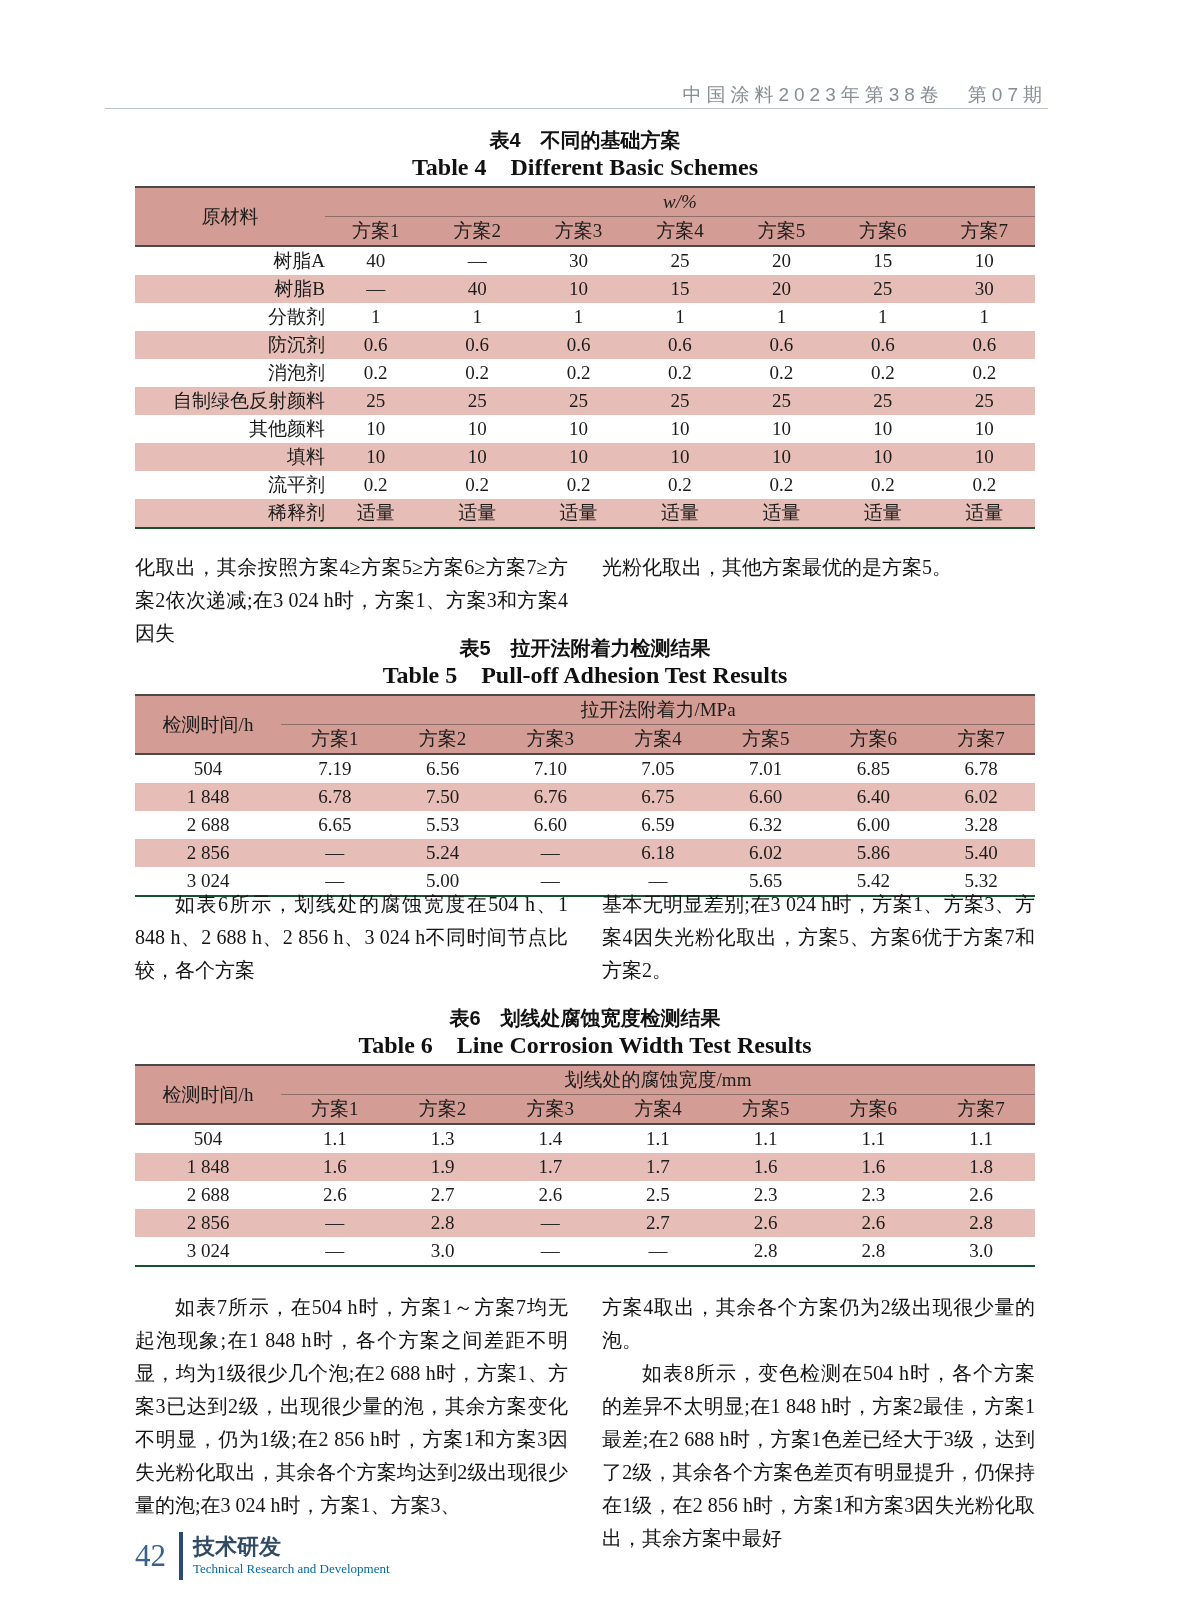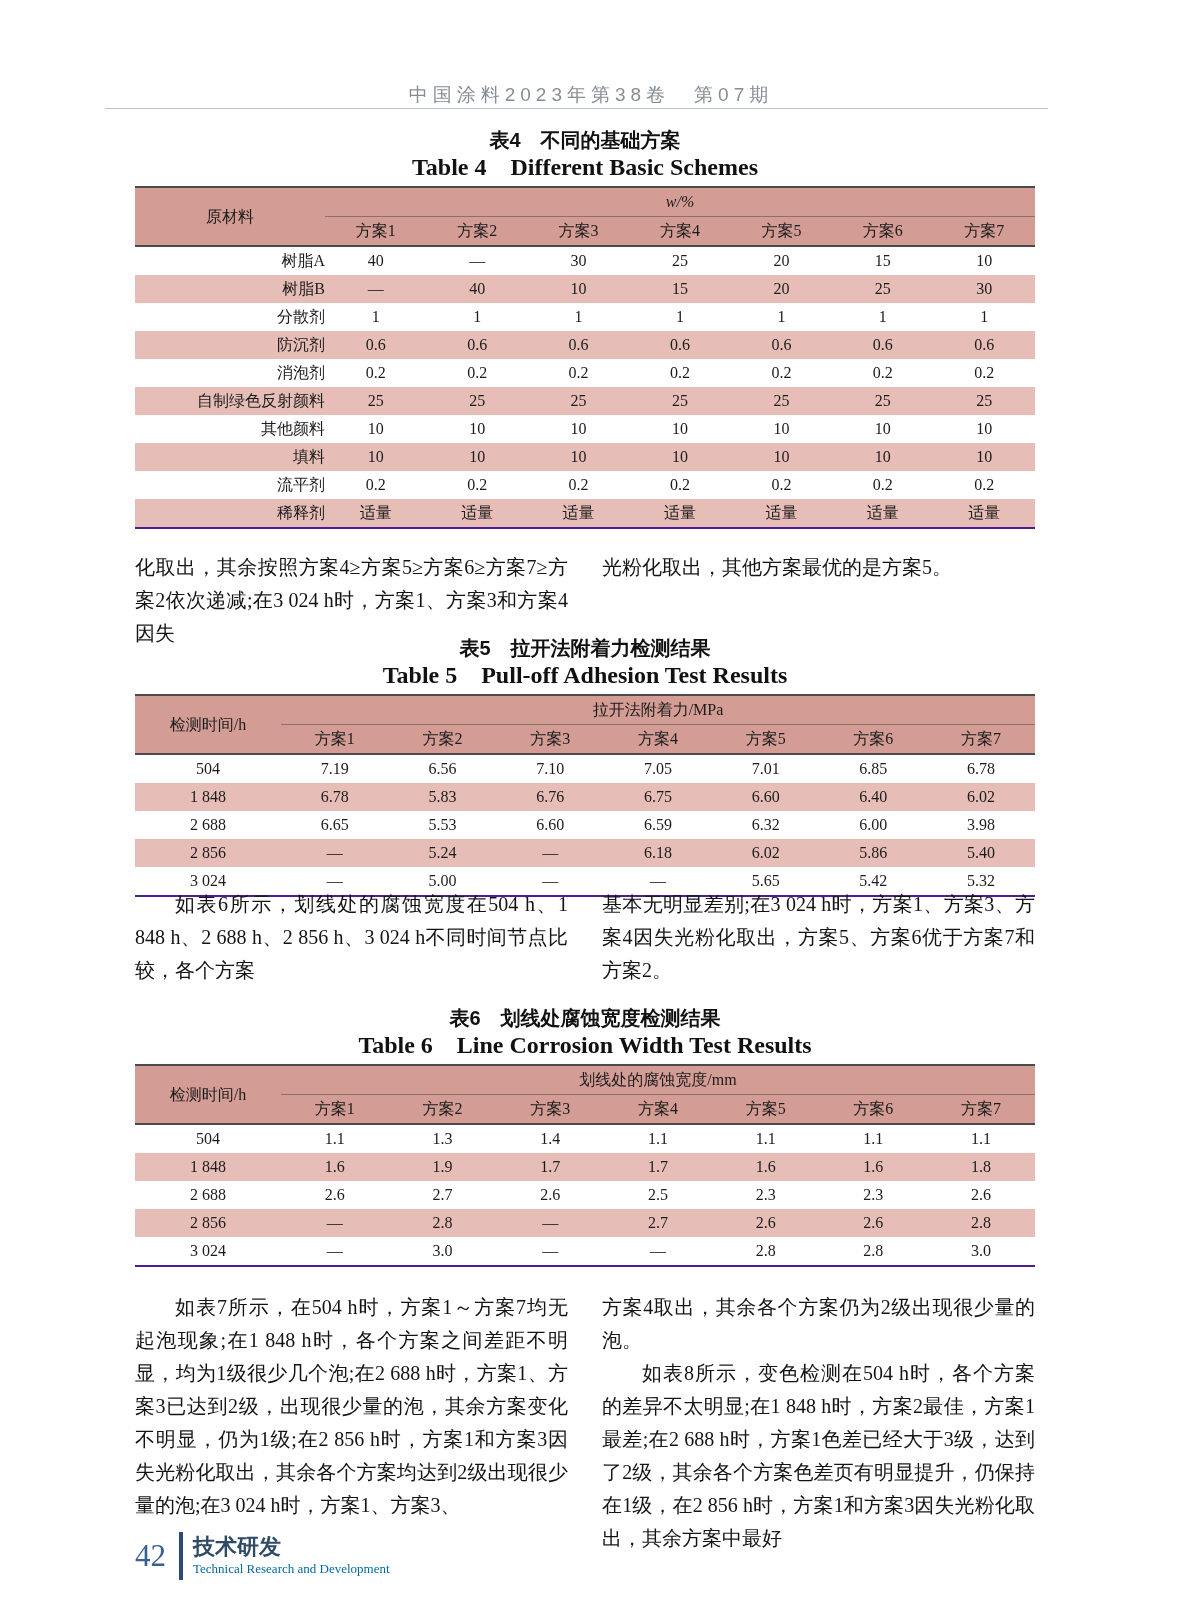--- a/index.html
+++ b/index.html
@@ -8,21 +8,21 @@
     background: #ffffff;
     position: relative;
     overflow: hidden;
     font-family: "Liberation Serif", serif;
     color: #1c1c1c;
   }
 
   
   .page-header {
     position: absolute; left: 135px; right: 140px; top: 82px;
-    display: flex; justify-content: center; align-items: baseline;
+    display: flex; justify-content: flex-end; align-items: baseline;
     font-family: "Liberation Sans", sans-serif;
     font-size: 19px; color: #868d94; letter-spacing: 5px;
   }
   .header-rule {
     position: absolute; left: 105px; right: 139px; top: 108px;
     border-top: 1px solid #bcc1c5;
   }
 
   
   .sec { position: absolute; left: 135px; width: 900px; }
@@ -34,22 +34,22 @@
   }
   .tbl-title .en {
     font-family: "Liberation Serif", serif;
     font-weight: bold; font-size: 24px; line-height: 24px; margin-top: 3px; color: #111;
   }
 
   
   table.data-table {
     width: 900px; margin-top: 7px;
     border-collapse: collapse; table-layout: fixed;
-    border-top: 2px solid #4a4a4a; border-bottom: 2px solid #4c1d95;
-    font-size: 16px;
+    border-top: 2px solid #4a4a4a; border-bottom: 2px solid #14532d;
+    font-size: 19px;
   }
   .data-table th, .data-table td {
     font-weight: normal; text-align: center; vertical-align: middle;
     height: 28px; line-height: 28px; padding: 0; white-space: nowrap;
   }
   .data-table thead th { background: #d39c94; }
   .data-table thead tr:first-child th { height: 29px; }
   .data-table .corner { border-bottom: 2px solid #4a4a4a; }
   .data-table .span-h { border-bottom: 1px solid #8f6f69; font-style: italic; }
   .data-table.cjk-span .span-h { font-style: normal; }
@@ -267,36 +267,36 @@
           <td>6.56</td>
           <td>7.10</td>
           <td>7.05</td>
           <td>7.01</td>
           <td>6.85</td>
           <td>6.78</td>
         </tr>
         <tr>
           <td class="row-label">1 848</td>
           <td>6.78</td>
-          <td>5.83</td>
+          <td>7.50</td>
           <td>6.76</td>
           <td>6.75</td>
           <td>6.60</td>
           <td>6.40</td>
           <td>6.02</td>
         </tr>
         <tr>
           <td class="row-label">2 688</td>
           <td>6.65</td>
           <td>5.53</td>
           <td>6.60</td>
           <td>6.59</td>
           <td>6.32</td>
           <td>6.00</td>
-          <td>3.98</td>
+          <td>3.28</td>
         </tr>
         <tr>
           <td class="row-label">2 856</td>
           <td>—</td>
           <td>5.24</td>
           <td>—</td>
           <td>6.18</td>
           <td>6.02</td>
           <td>5.86</td>
           <td>5.40</td>

